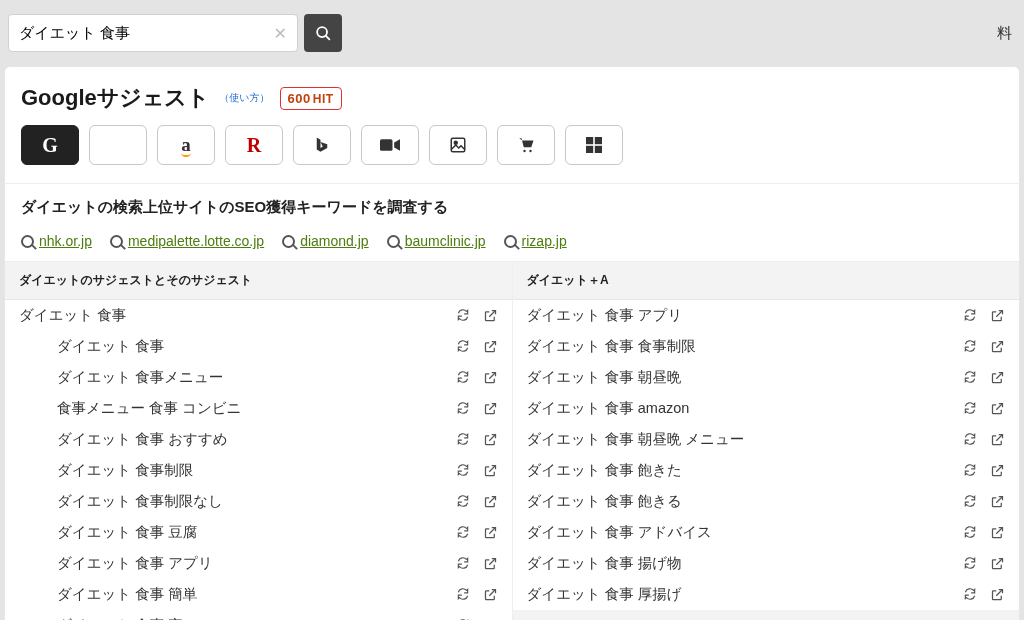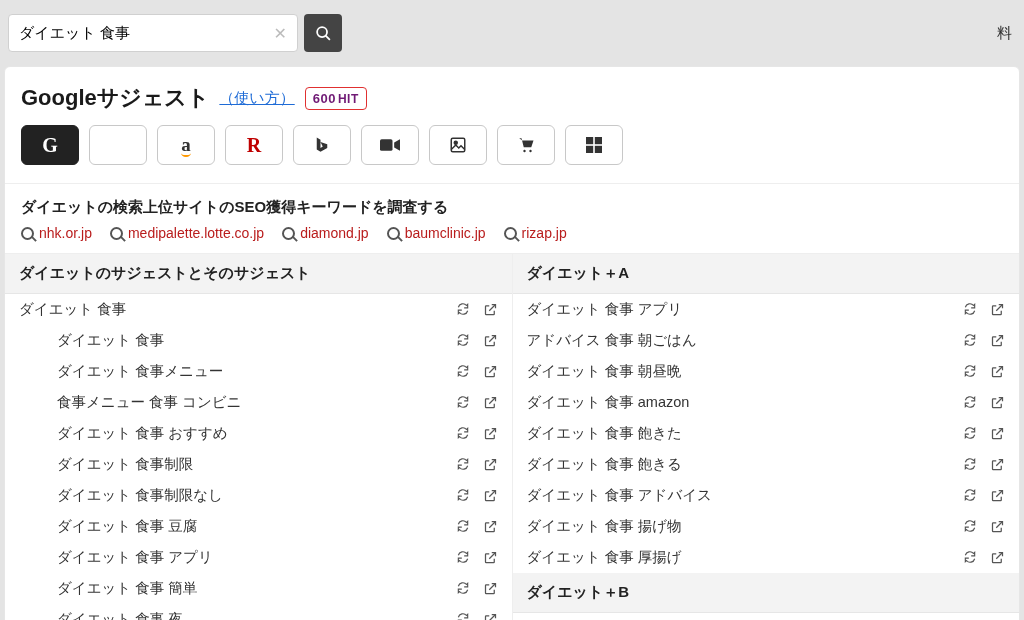--- a/index.html
+++ b/index.html
@@ -10,45 +10,45 @@
 .search-input { border: none; outline: none; font-size: 15px; flex: 1; background: transparent; }
 .search-input::placeholder { color: #333; }
 .clear-x { color: #bbb; font-size: 16px; padding: 0 4px; cursor: pointer; }
 .search-btn { width: 38px; height: 38px; margin-left: 6px; background: #444; border: none; border-radius: 4px; color: #fff; display: flex; align-items: center; justify-content: center; cursor: pointer; }
 .top-right { margin-left: auto; font-size: 15px; color: #333; padding-right: 4px; }
 
 .card { background: #fff; margin: 0 4px; border-radius: 6px; border: 1px solid #e6e6e6; overflow: hidden; }
 
 .title-row { display: flex; align-items: center; padding: 16px 12px 12px 16px; gap: 10px; }
 .page-title { font-size: 22px; font-weight: 700; color: #1a1a1a; }
-.usage-link { font-size: 15px; color: #1e6bd6; text-decoration: underline; }
-.hit-badge { border: 1px solid #e03030; color: #701a75; font-size: 12px; font-weight: 700; padding: 3px 7px; border-radius: 4px; letter-spacing: 0.5px; }
+.usage-link { font-size: 10px; color: #1e6bd6; }
+.hit-badge { border: 1px solid #e03030; color: #c2410c; font-size: 12px; font-weight: 700; padding: 3px 7px; border-radius: 4px; letter-spacing: 0.5px; }
 .hit-badge .num { font-size: 13px; margin-right: 2px; }
 
 .provider-row { display: flex; gap: 10px; padding: 0 16px 18px 16px; }
 .prov-btn { width: 58px; height: 40px; border: 1px solid #c8c8c8; background: #fff; border-radius: 6px; display: flex; align-items: center; justify-content: center; cursor: pointer; color: #333; }
 .prov-btn.active { background: #222; border-color: #222; color: #fff; }
 .g-letter { font-family: Georgia, serif; font-weight: 700; font-size: 20px; }
 .yt { width: 22px; height: 16px; background: #ff0000; border-radius: 3px; position: relative; }
 .yt::after { content: ""; position: absolute; left: 8px; top: 4px; border-left: 6px solid #fff; border-top: 4px solid transparent; border-bottom: 4px solid transparent; }
 .amz { font-family: Georgia, serif; font-weight: 700; font-size: 19px; position: relative; }
 .amz::after { content: ""; position: absolute; left: 0; right: 0; bottom: -2px; height: 6px; border-bottom: 2px solid #ff9900; border-radius: 0 0 50% 50%; }
 .rak { color: #bf0000; font-weight: 800; font-size: 20px; font-family: Georgia, serif; }
 
 .seo-block { border-top: 1px solid #eee; padding: 14px 16px 12px 16px; }
-.seo-title { font-size: 15px; font-weight: 700; margin-bottom: 8px; }
+.seo-title { font-size: 15px; font-weight: 700; margin-bottom: 16px; }
 .seo-sites { display: flex; flex-wrap: wrap; gap: 18px; }
-.seo-site { display: inline-flex; align-items: center; gap: 5px; color: #b91c1c; font-size: 14px; cursor: pointer; }
+.seo-site { display: inline-flex; align-items: center; gap: 5px; color: #4d7c0f; font-size: 14px; cursor: pointer; text-decoration: underline; }
 .mag-sm { width: 13px; height: 13px; border: 2px solid #555; border-radius: 50%; position: relative; display: inline-block; }
 .mag-sm::after { content: ""; position: absolute; width: 6px; height: 2px; background: #555; right: -5px; bottom: -2px; transform: rotate(45deg); }
 
 .columns { display: flex; border-top: 1px solid #eee; }
 .col { flex: 1; min-width: 0; }
 .col:first-child { border-right: 1px solid #eee; }
-.col-header { background: #f3f3f3; font-weight: 700; font-size: 15px; padding: 10px 14px; border-bottom: 1px solid #e6e6e6; }
+.col-header { background: #f3f3f3; font-weight: 700; font-size: 12px; padding: 10px 14px; border-bottom: 1px solid #e6e6e6; }
 .kw-row { display: flex; align-items: center; padding: 6px 14px 6px 14px; font-size: 14.5px; color: #333; }
 .kw-row.indent { padding-left: 52px; }
 .kw-text { flex: 1; cursor: pointer; }
 .row-actions { display: flex; gap: 12px; color: #555; }
 .row-actions span { cursor: pointer; }
 svg { display: block; }
 </style>
 </head>
 <body>
 
@@ -377,21 +377,21 @@
               <span>
                 <svg width="15" height="15" viewBox="0 0 24 24" fill="none" stroke="#555" stroke-width="2">
                   <path d="M14 4h6v6"></path>
                   <path d="M20 4L10 14"></path>
                   <path d="M18 14v5a1 1 0 0 1-1 1H5a1 1 0 0 1-1-1V7a1 1 0 0 1 1-1h5"></path>
                 </svg>
               </span>
             </div>
           </div>
           <div class="kw-row">
-            <span class="kw-text">アドバイス 食事 朝ごはん</span>
+            <span class="kw-text">ダイエット 食事 食事制限</span>
             <div class="row-actions">
               <span>
                 <svg width="16" height="14" viewBox="0 0 24 24" fill="none" stroke="#555" stroke-width="2">
                   <path d="M4 9a8 8 0 0 1 14-3l2-2v6h-6"></path>
                   <path d="M20 15a8 8 0 0 1-14 3l-2 2v-6h6"></path>
                 </svg>
               </span>
               <span>
                 <svg width="15" height="15" viewBox="0 0 24 24" fill="none" stroke="#555" stroke-width="2">
                   <path d="M14 4h6v6"></path>
@@ -414,20 +414,38 @@
                 <svg width="15" height="15" viewBox="0 0 24 24" fill="none" stroke="#555" stroke-width="2">
                   <path d="M14 4h6v6"></path>
                   <path d="M20 4L10 14"></path>
                   <path d="M18 14v5a1 1 0 0 1-1 1H5a1 1 0 0 1-1-1V7a1 1 0 0 1 1-1h5"></path>
                 </svg>
               </span>
             </div>
           </div>
           <div class="kw-row">
             <span class="kw-text">ダイエット 食事 amazon</span>
+            <div class="row-actions">
+              <span>
+                <svg width="16" height="14" viewBox="0 0 24 24" fill="none" stroke="#555" stroke-width="2">
+                  <path d="M4 9a8 8 0 0 1 14-3l2-2v6h-6"></path>
+                  <path d="M20 15a8 8 0 0 1-14 3l-2 2v-6h6"></path>
+                </svg>
+              </span>
+              <span>
+                <svg width="15" height="15" viewBox="0 0 24 24" fill="none" stroke="#555" stroke-width="2">
+                  <path d="M14 4h6v6"></path>
+                  <path d="M20 4L10 14"></path>
+                  <path d="M18 14v5a1 1 0 0 1-1 1H5a1 1 0 0 1-1-1V7a1 1 0 0 1 1-1h5"></path>
+                </svg>
+              </span>
+            </div>
+          </div>
+          <div class="kw-row">
+            <span class="kw-text">ダイエット 食事 朝昼晩 メニュー</span>
             <div class="row-actions">
               <span>
                 <svg width="16" height="14" viewBox="0 0 24 24" fill="none" stroke="#555" stroke-width="2">
                   <path d="M4 9a8 8 0 0 1 14-3l2-2v6h-6"></path>
                   <path d="M20 15a8 8 0 0 1-14 3l-2 2v-6h6"></path>
                 </svg>
               </span>
               <span>
                 <svg width="15" height="15" viewBox="0 0 24 24" fill="none" stroke="#555" stroke-width="2">
                   <path d="M14 4h6v6"></path>

